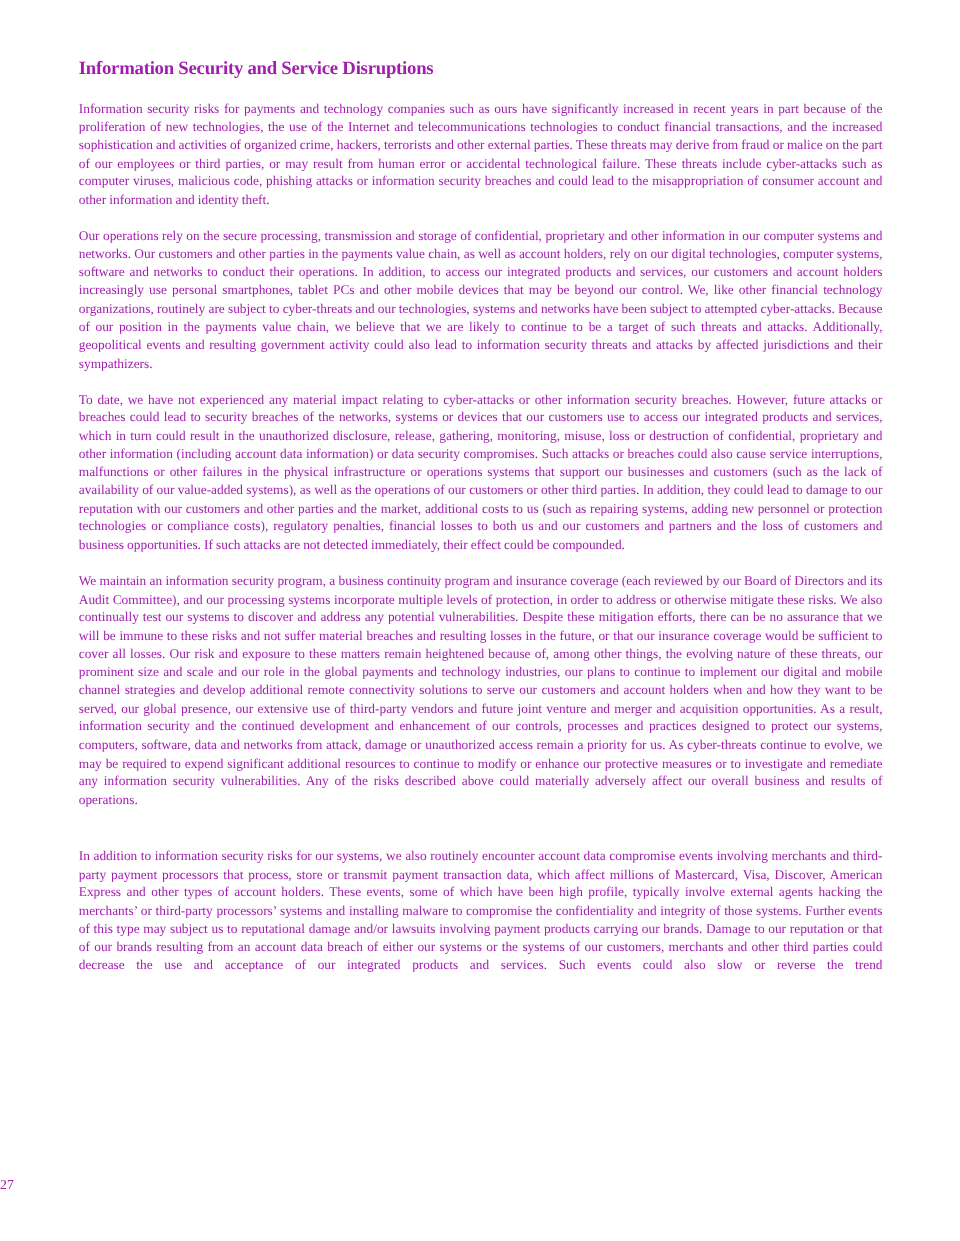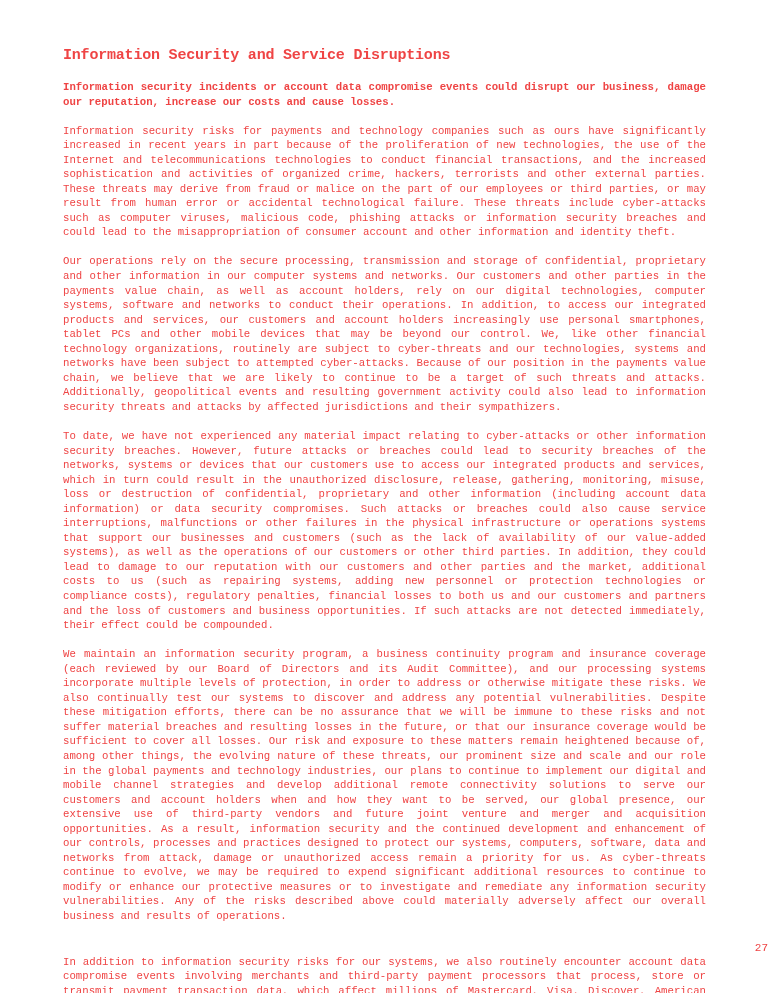--- a/index.html
+++ b/index.html
@@ -5,22 +5,22 @@
   html, body {
     margin: 0;
     padding: 0;
     background: #ffffff;
   }
   .page {
     position: relative;
     width: 768px;
     height: 993px;
     background: #ffffff;
-    color: #ef4444;
-    font-family: Liberation Mono, monospace;
+    color: #a21caf;
+    font-family: Liberation Serif, serif;
     overflow: hidden;
   }
   .content {
     position: absolute;
     top: 46px;
     left: 63px;
     width: 643px;
   }
   .heading {
     font-size: 15px;
@@ -41,33 +41,32 @@
   }
   .justify-last {
     text-align-last: justify;
     margin-top: 31px;
   }
   .page-number {
     position: absolute;
     top: 941px;
     left: 0;
     width: 768px;
-    text-align: right;
+    text-align: left;
     font-size: 11px;
     line-height: 14px;
   }
 </style>
 </head>
 <body>
 
 <div class="page">
   <div class="content">
     <h1 class="heading">Information Security and Service Disruptions</h1>
 
-    <p class="para lead">Information security incidents or account data compromise events could disrupt our business, damage our reputation, increase our costs and cause losses.</p>
 
     <p class="para">Information security risks for payments and technology companies such as ours have significantly increased in recent years in part because of the proliferation of new technologies, the use of the Internet and telecommunications technologies to conduct financial transactions, and the increased sophistication and activities of organized crime, hackers, terrorists and other external parties.  These threats may derive from fraud or malice on the part of our employees or third parties, or may result from human error or accidental technological failure.  These threats include cyber-attacks such as computer viruses, malicious code, phishing attacks or information security breaches and could lead to the misappropriation of consumer account and other information and identity theft.</p>
 
     <p class="para">Our operations rely on the secure processing, transmission and storage of confidential, proprietary and other information in our computer systems and networks.  Our customers and other parties in the payments value chain, as well as account holders, rely on our digital technologies, computer systems, software and networks to conduct their operations.  In addition, to access our integrated products and services, our customers and account holders increasingly use personal smartphones, tablet PCs and other mobile devices that may be beyond our control.  We, like other financial technology organizations, routinely are subject to cyber-threats and our technologies, systems and networks have been subject to attempted cyber-attacks.  Because of our position in the payments value chain, we believe that we are likely to continue to be a target of such threats and attacks.  Additionally, geopolitical events and resulting government activity could also lead to information security threats and attacks by affected jurisdictions and their sympathizers.</p>
 
     <p class="para">To date, we have not experienced any material impact relating to cyber-attacks or other information security breaches.  However, future attacks or breaches could lead to security breaches of the networks, systems or devices that our customers use to access our integrated products and services, which in turn could result in the unauthorized disclosure, release, gathering, monitoring, misuse, loss or destruction of confidential, proprietary and other information (including account data information) or data security compromises.  Such attacks or breaches could also cause service interruptions, malfunctions or other failures in the physical infrastructure or operations systems that support our businesses and customers (such as the lack of availability of our value-added systems), as well as the operations of our customers or other third parties.  In addition, they could lead to damage to our reputation with our customers and other parties and the market, additional costs to us (such as repairing systems, adding new personnel or protection technologies or compliance costs), regulatory penalties, financial losses to both us and our customers and partners and the loss of customers and business opportunities.  If such attacks are not detected immediately, their effect could be compounded.</p>
 
     <p class="para">We maintain an information security program, a business continuity program and insurance coverage (each reviewed by our Board of Directors and its Audit Committee), and our processing systems incorporate multiple levels of protection, in order to address or otherwise mitigate these risks.  We also continually test our systems to discover and address any potential vulnerabilities.  Despite these mitigation efforts, there can be no assurance that we will be immune to these risks and not suffer material breaches and resulting losses in the future, or that our insurance coverage would be sufficient to cover all losses.  Our risk and exposure to these matters remain heightened because of, among other things, the evolving nature of these threats, our prominent size and scale and our role in the global payments and technology industries, our plans to continue to implement our digital and mobile channel strategies and develop additional remote connectivity solutions to serve our customers and account holders when and how they want to be served, our global presence, our extensive use of third-party vendors and future joint venture and merger and acquisition opportunities.  As a result, information security and the continued development and enhancement of our controls, processes and practices designed to protect our systems, computers, software, data and networks from attack, damage or unauthorized access remain a priority for us.  As cyber-threats continue to evolve, we may be required to expend significant additional resources to continue to modify or enhance our protective measures or to investigate and remediate any information security vulnerabilities.  Any of the risks described above could materially adversely affect our overall business and results of operations.</p>
 
     <p class="para justify-last">In addition to information security risks for our systems, we also routinely encounter account data compromise events involving merchants and third-party payment processors that process, store or transmit payment transaction data, which affect millions of Mastercard, Visa, Discover, American Express and other types of account holders.  These events, some of which have been high profile, typically involve external agents hacking the merchants’ or third-party processors’ systems and installing malware to compromise the confidentiality and integrity of those systems.  Further events of this type may subject us to reputational damage and/or lawsuits involving payment products carrying our brands.  Damage to our reputation or that of our brands resulting from an account data breach of either our systems or the systems of our customers, merchants and other third parties could decrease the use and acceptance of our integrated products and services.  Such events could also slow or reverse the trend</p>

